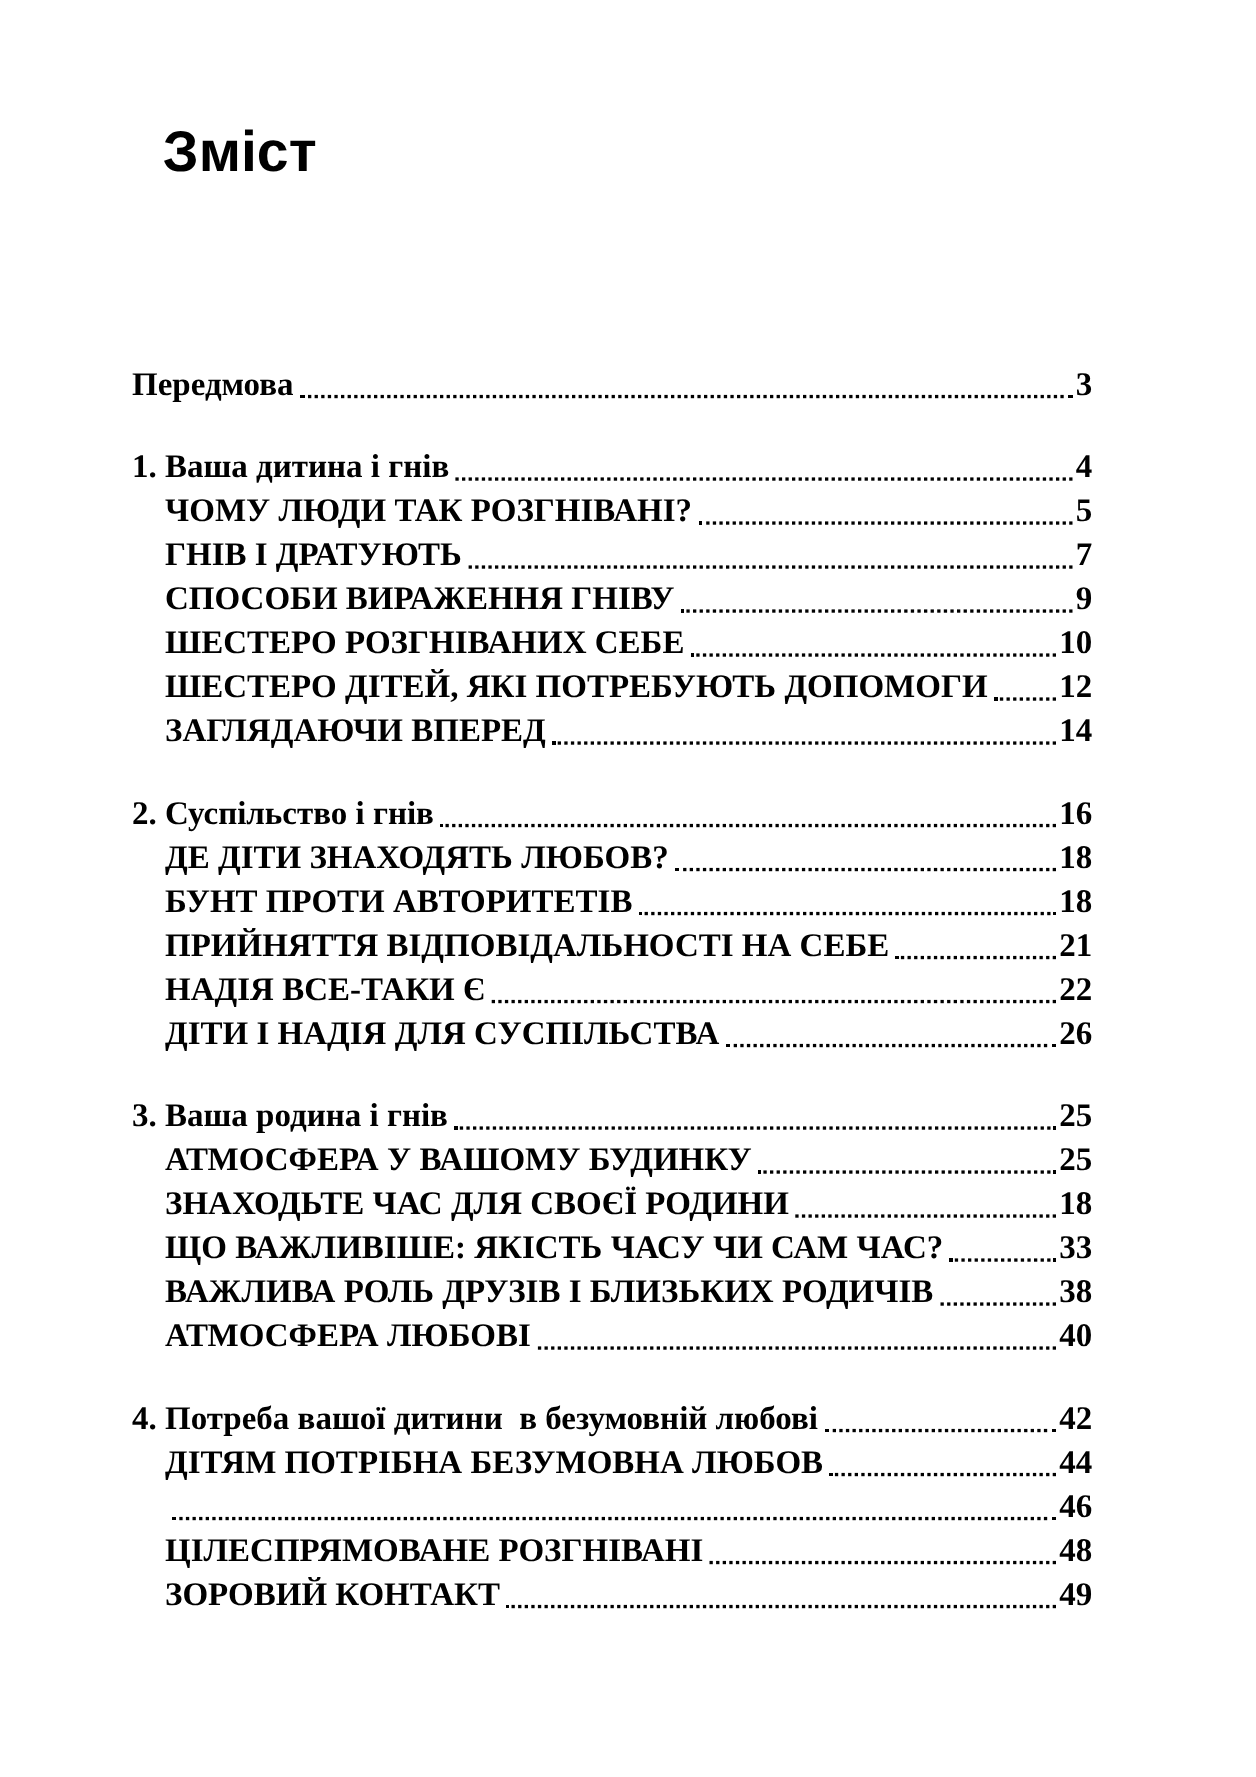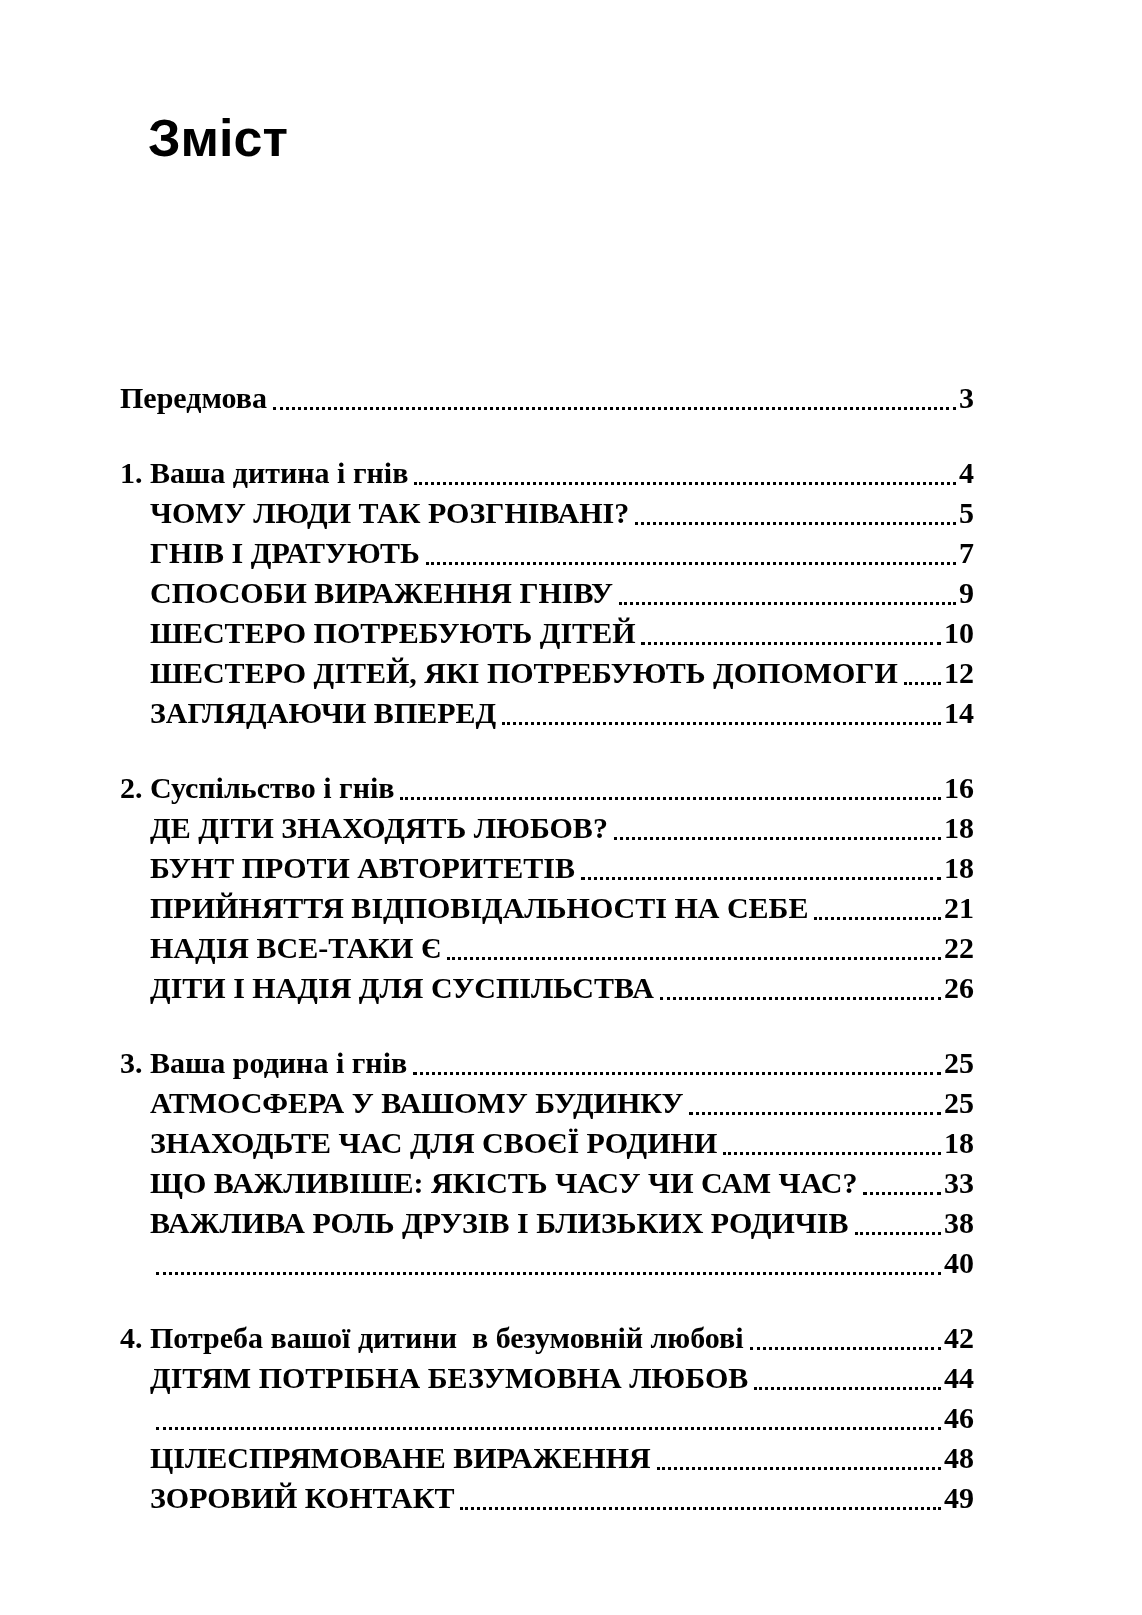--- a/index.html
+++ b/index.html
@@ -19,23 +19,22 @@
     top: 100px;
     font-family: "Liberation Sans", sans-serif;
     font-weight: 700;
     font-size: 52px;
     line-height: 1.0;
     letter-spacing: 0px;
   }
   .toc {
     position: absolute;
     left: 120px;
-    right: 168px;
+    right: 149px;
     top: 330px;
-    margin-top: 48px;
   }
   .toc-row {
     display: flex;
     align-items: baseline;
     height: 40px;
     line-height: 40px;
     font-size: 30px;
   }
   .toc-row.chapter {
     font-weight: 700;
@@ -99,21 +98,21 @@
       <span class="toc-page">7</span>
     </div>
 
     <div class="toc-row section">
       <span class="toc-label">СПОСОБИ ВИРАЖЕННЯ ГНІВУ</span>
       <span class="toc-leader"></span>
       <span class="toc-page">9</span>
     </div>
 
     <div class="toc-row section">
-      <span class="toc-label">ШЕСТЕРО ПОТРЕБУЮТЬ ДІТЕЙ</span>
+      <span class="toc-label">ШЕСТЕРО РОЗГНІВАНИХ СЕБЕ</span>
       <span class="toc-leader"></span>
       <span class="toc-page">10</span>
     </div>
 
     <div class="toc-row section">
       <span class="toc-label">ШЕСТЕРО ДІТЕЙ, ЯКІ ПОТРЕБУЮТЬ ДОПОМОГИ</span>
       <span class="toc-leader"></span>
       <span class="toc-page">12</span>
     </div>
 
@@ -184,20 +183,21 @@
     </div>
 
 
     <div class="toc-row section">
       <span class="toc-label">ВАЖЛИВА РОЛЬ ДРУЗІВ І БЛИЗЬКИХ РОДИЧІВ</span>
       <span class="toc-leader"></span>
       <span class="toc-page">38</span>
     </div>
 
     <div class="toc-row section">
+      <span class="toc-label">АТМОСФЕРА ЛЮБОВІ</span>
       <span class="toc-leader"></span>
       <span class="toc-page">40</span>
     </div>
 
     <div class="toc-row chapter">
       <span class="toc-label">4. Потреба вашої дитини  в безумовній любові</span>
       <span class="toc-leader"></span>
       <span class="toc-page">42</span>
     </div>
 
@@ -206,21 +206,21 @@
       <span class="toc-leader"></span>
       <span class="toc-page">44</span>
     </div>
 
     <div class="toc-row section">
       <span class="toc-leader"></span>
       <span class="toc-page">46</span>
     </div>
 
     <div class="toc-row section">
-      <span class="toc-label">ЦІЛЕСПРЯМОВАНЕ ВИРАЖЕННЯ</span>
+      <span class="toc-label">ЦІЛЕСПРЯМОВАНЕ РОЗГНІВАНІ</span>
       <span class="toc-leader"></span>
       <span class="toc-page">48</span>
     </div>
 
     <div class="toc-row section">
       <span class="toc-label">ЗОРОВИЙ КОНТАКТ</span>
       <span class="toc-leader"></span>
       <span class="toc-page">49</span>
     </div>
 

